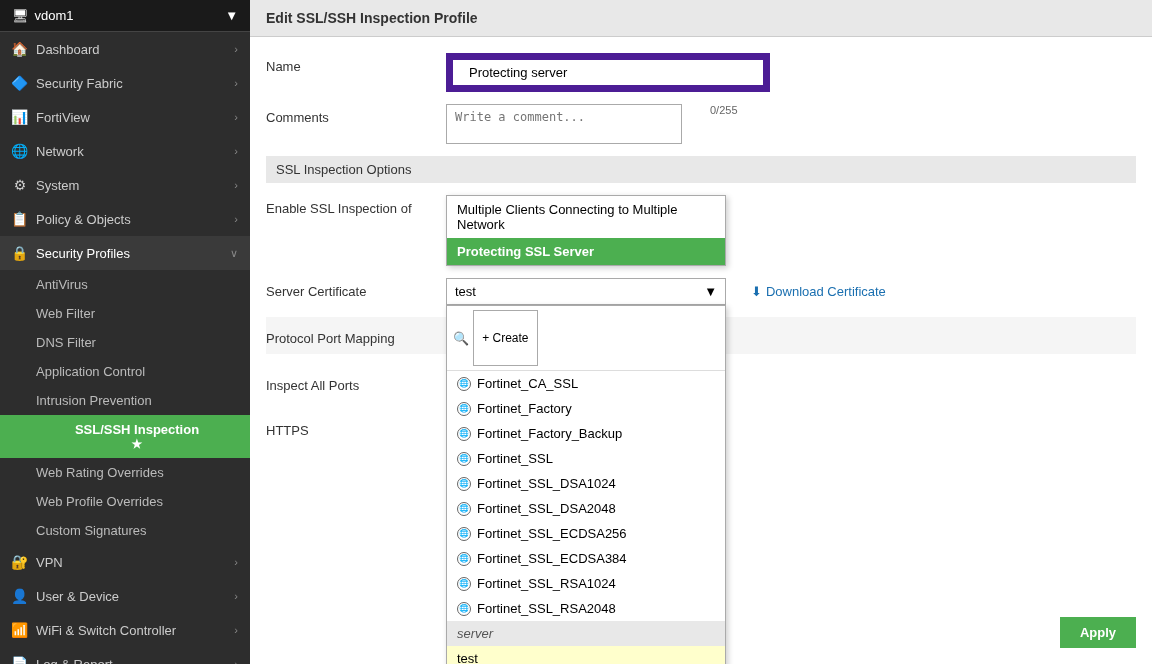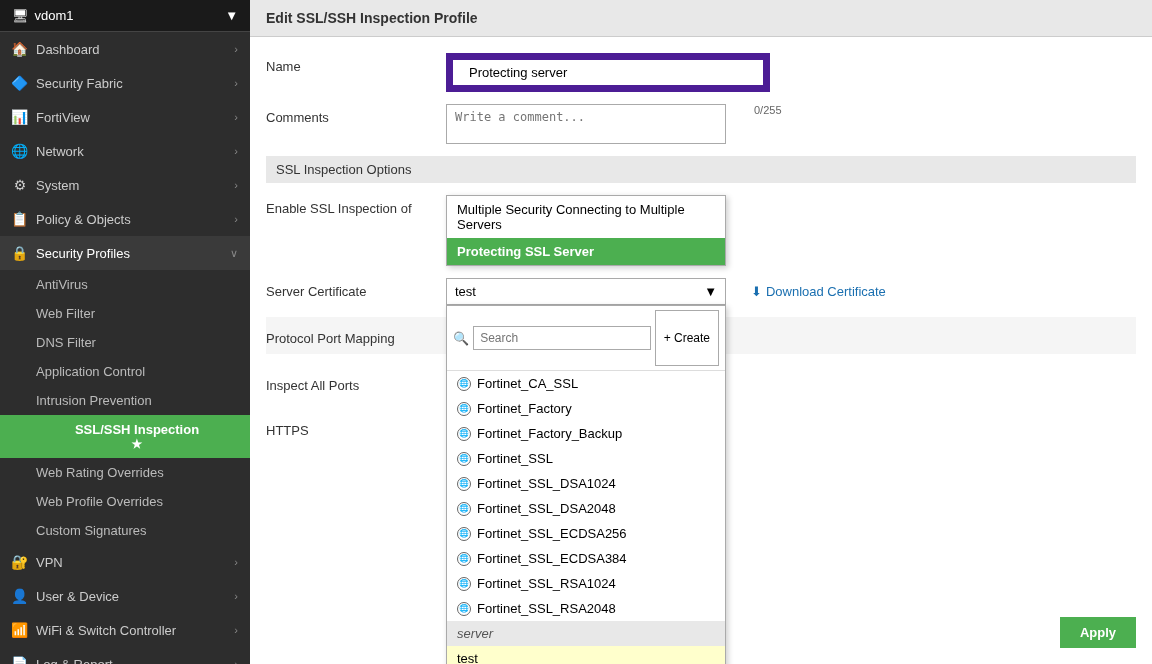--- a/index.html
+++ b/index.html
@@ -23,21 +23,21 @@
     .star-icon.active { color: #fff; }
 
     
     .main { flex: 1; display: flex; flex-direction: column; background: #fff; overflow: hidden; }
     .main-header { background: #e8e8e8; padding: 10px 16px; font-size: 14px; font-weight: bold; color: #333; border-bottom: 1px solid #ccc; }
     .main-body { flex: 1; padding: 16px; overflow-y: auto; position: relative; }
     .form-row { display: flex; align-items: flex-start; margin-bottom: 12px; }
     .form-label { width: 180px; padding-top: 6px; color: #333; font-size: 13px; flex-shrink: 0; }
     .form-control { flex: 1; }
     .text-input { border: 7px solid #4c1d95; padding: 5px 16px; font-size: 13px; width: 324px; outline: none; }
-    .textarea { border: 1px solid #aaa; padding: 5px 8px; font-size: 12px; width: 280px; height: 40px; resize: none; outline: none; color: #999; }
+    .textarea { border: 1px solid #aaa; padding: 5px 8px; font-size: 12px; width: 236px; height: 40px; resize: none; outline: none; color: #999; }
     .char-count { font-size: 11px; color: #666; margin-left: 4px; padding-left: 18px; }
 
     .section-header { background: #e8e8e8; padding: 6px 10px; font-size: 13px; color: #333; margin-bottom: 12px; font-weight: normal; }
 
     
     .ssl-dropdown-container { position: relative; display: inline-block; }
     .dropdown-option { padding: 6px 10px; cursor: pointer; font-size: 13px; }
     .dropdown-option.highlighted { background: #4caf50; color: #fff; font-weight: bold; }
 
     
@@ -222,42 +222,41 @@
       </div>
 
       <div class="section-header">SSL Inspection Options</div>
 
       <div class="form-row">
         <div class="form-label">Enable SSL Inspection of</div>
         <div class="form-control">
           <div class="ssl-dropdown-container">
             
             <div style="border: 1px solid #aaa; width: 280px; background:#fff; box-shadow: 2px 2px 6px rgba(0,0,0,0.2);">
-              <div class="dropdown-option">Multiple Security Connecting to Multiple Servers</div>
+              <div class="dropdown-option">Multiple Clients Connecting to Multiple Network</div>
               <div class="dropdown-option highlighted">Protecting SSL Server</div>
             </div>
           </div>
         </div>
       </div>
 
       <div class="form-row" style="">
         <div class="form-label">Server Certificate</div>
         <div class="form-control">
           <div class="cert-row">
             <div class="cert-select-container">
 
               <div class="cert-select">
                 <span>test</span>
                 <span>▼</span>
               </div>
 
               <div class="cert-dropdown">
                 <div class="cert-search-row">
                   <span style="color:#888;">🔍</span>
-                  <input class="cert-search" type="text" placeholder="Search" style="">
                   <button class="cert-create-btn">+ Create</button>
                 </div>
                 <div class="cert-option">
                   <span class="cert-globe">🌐</span>
                   <span>Fortinet_CA_SSL</span>
                 </div>
                 <div class="cert-option">
                   <span class="cert-globe">🌐</span>
                   <span>Fortinet_Factory</span>
                 </div>

